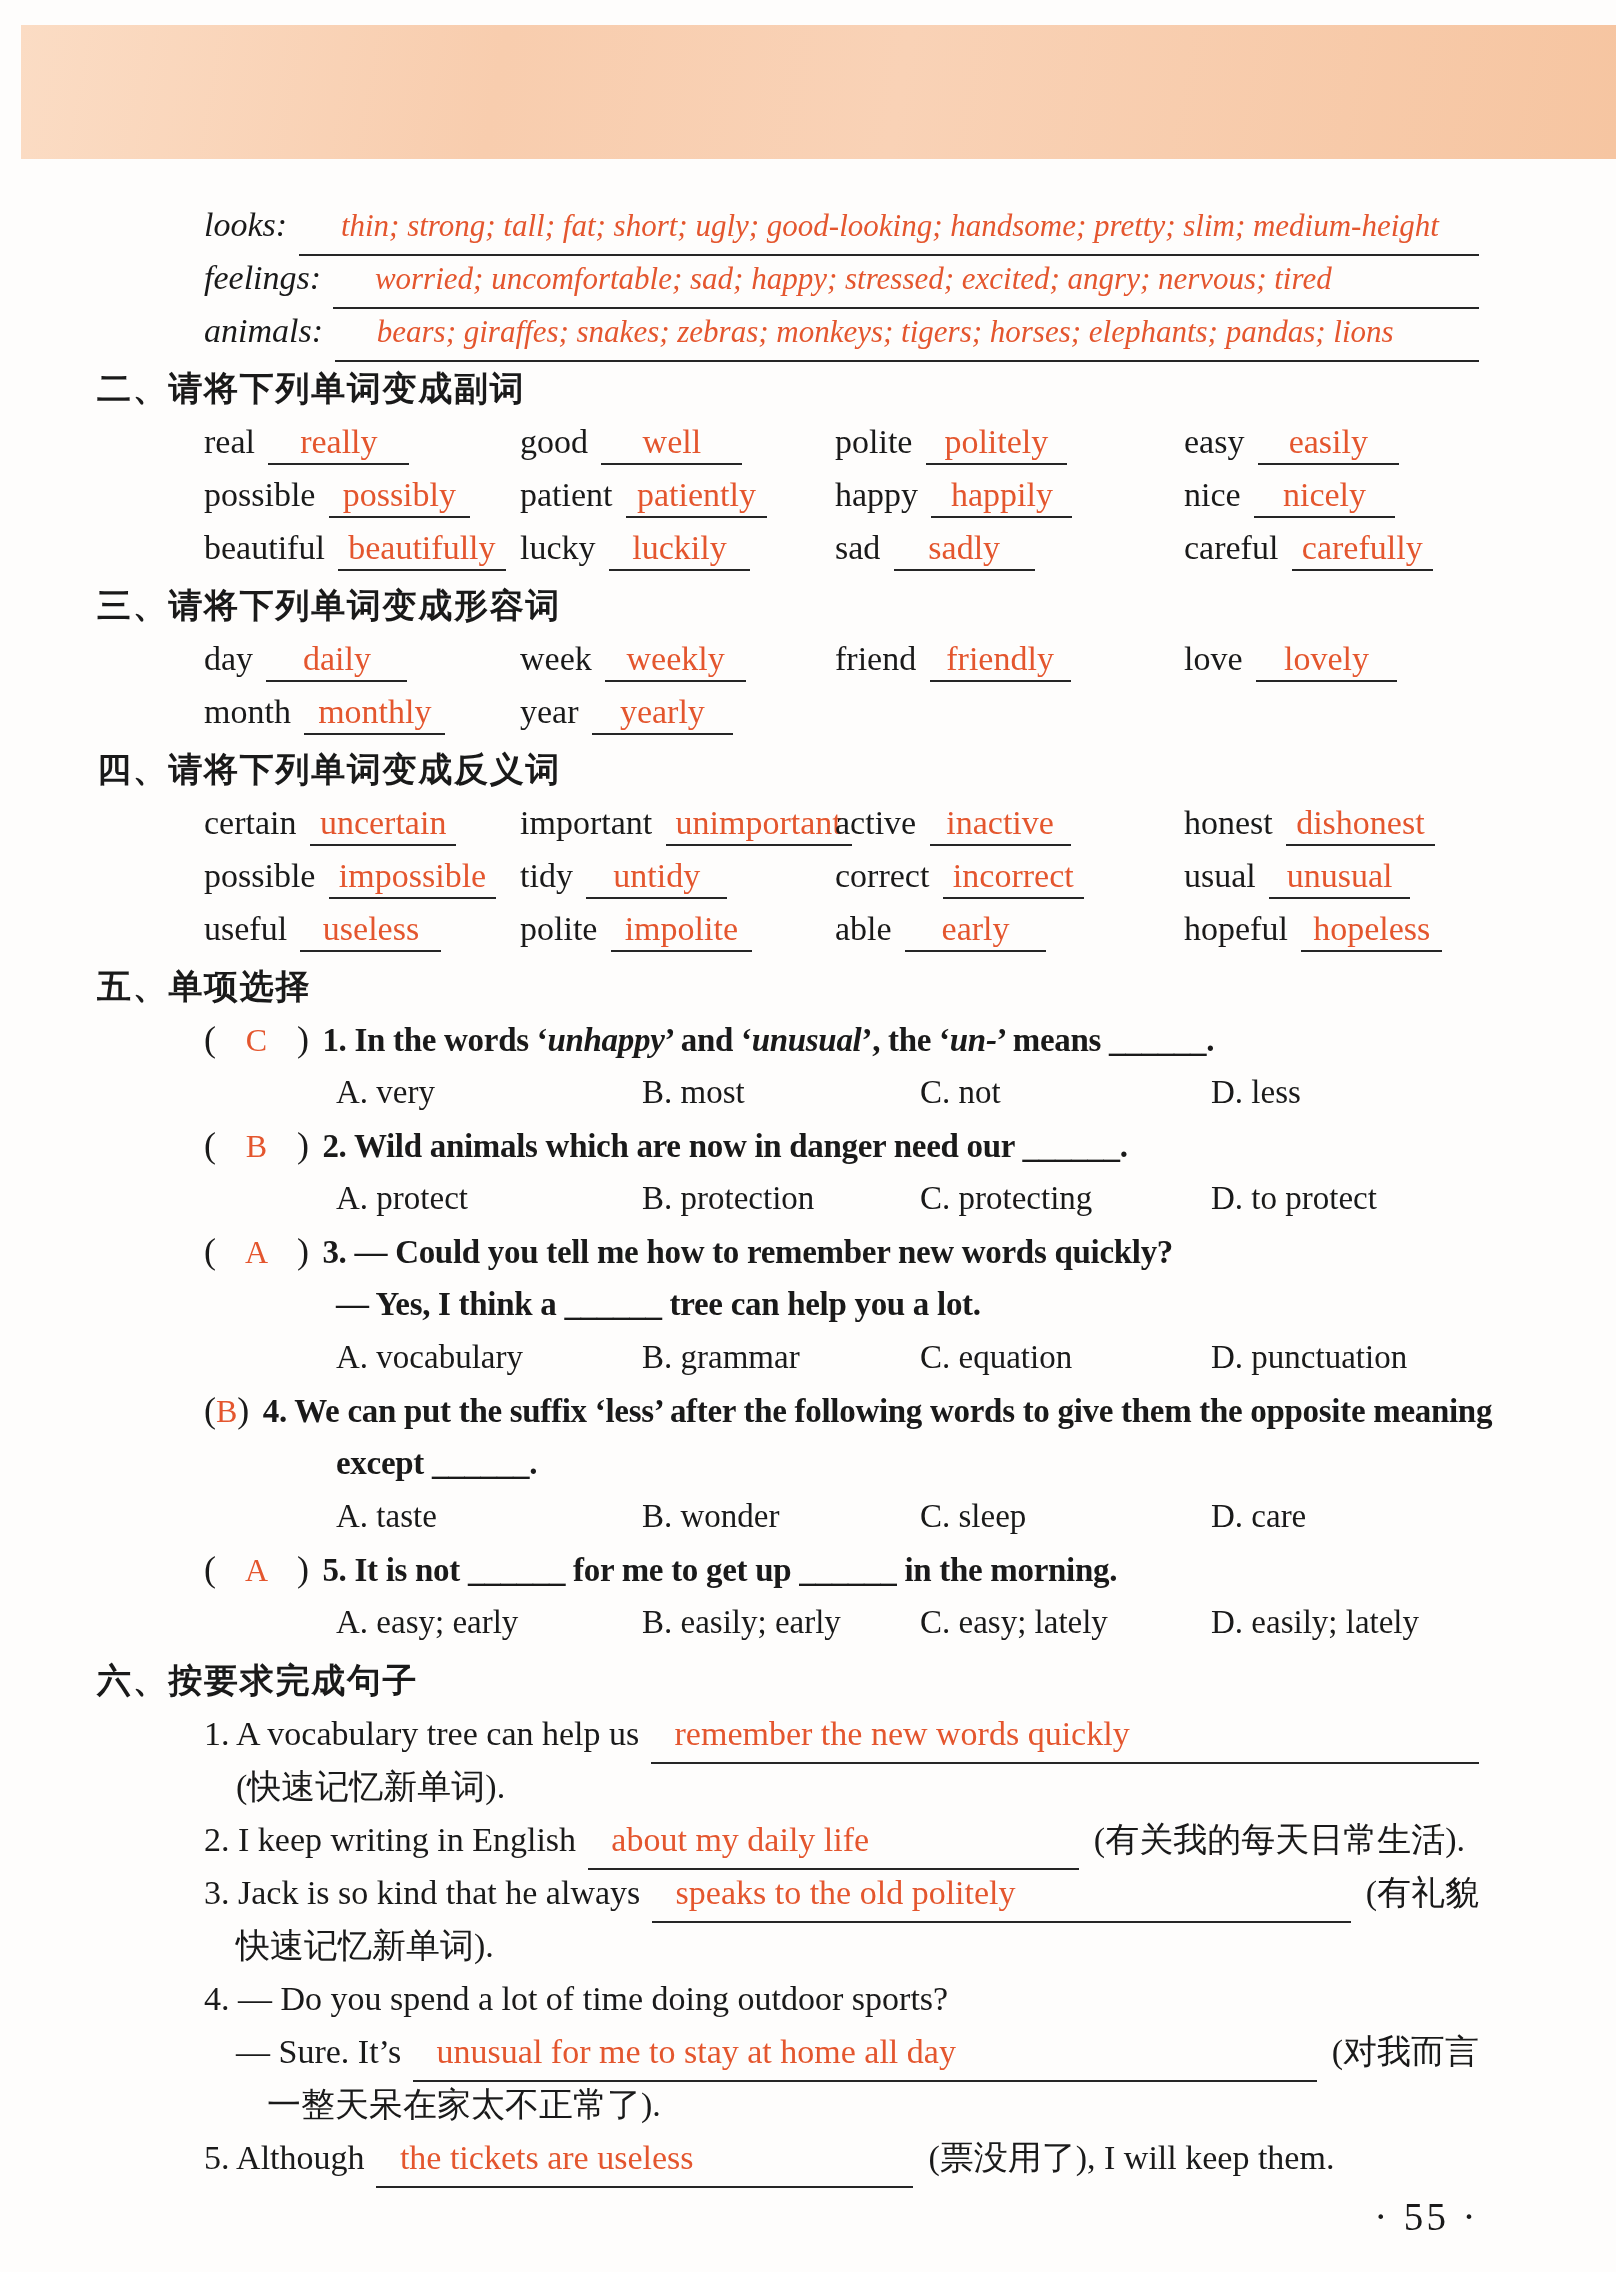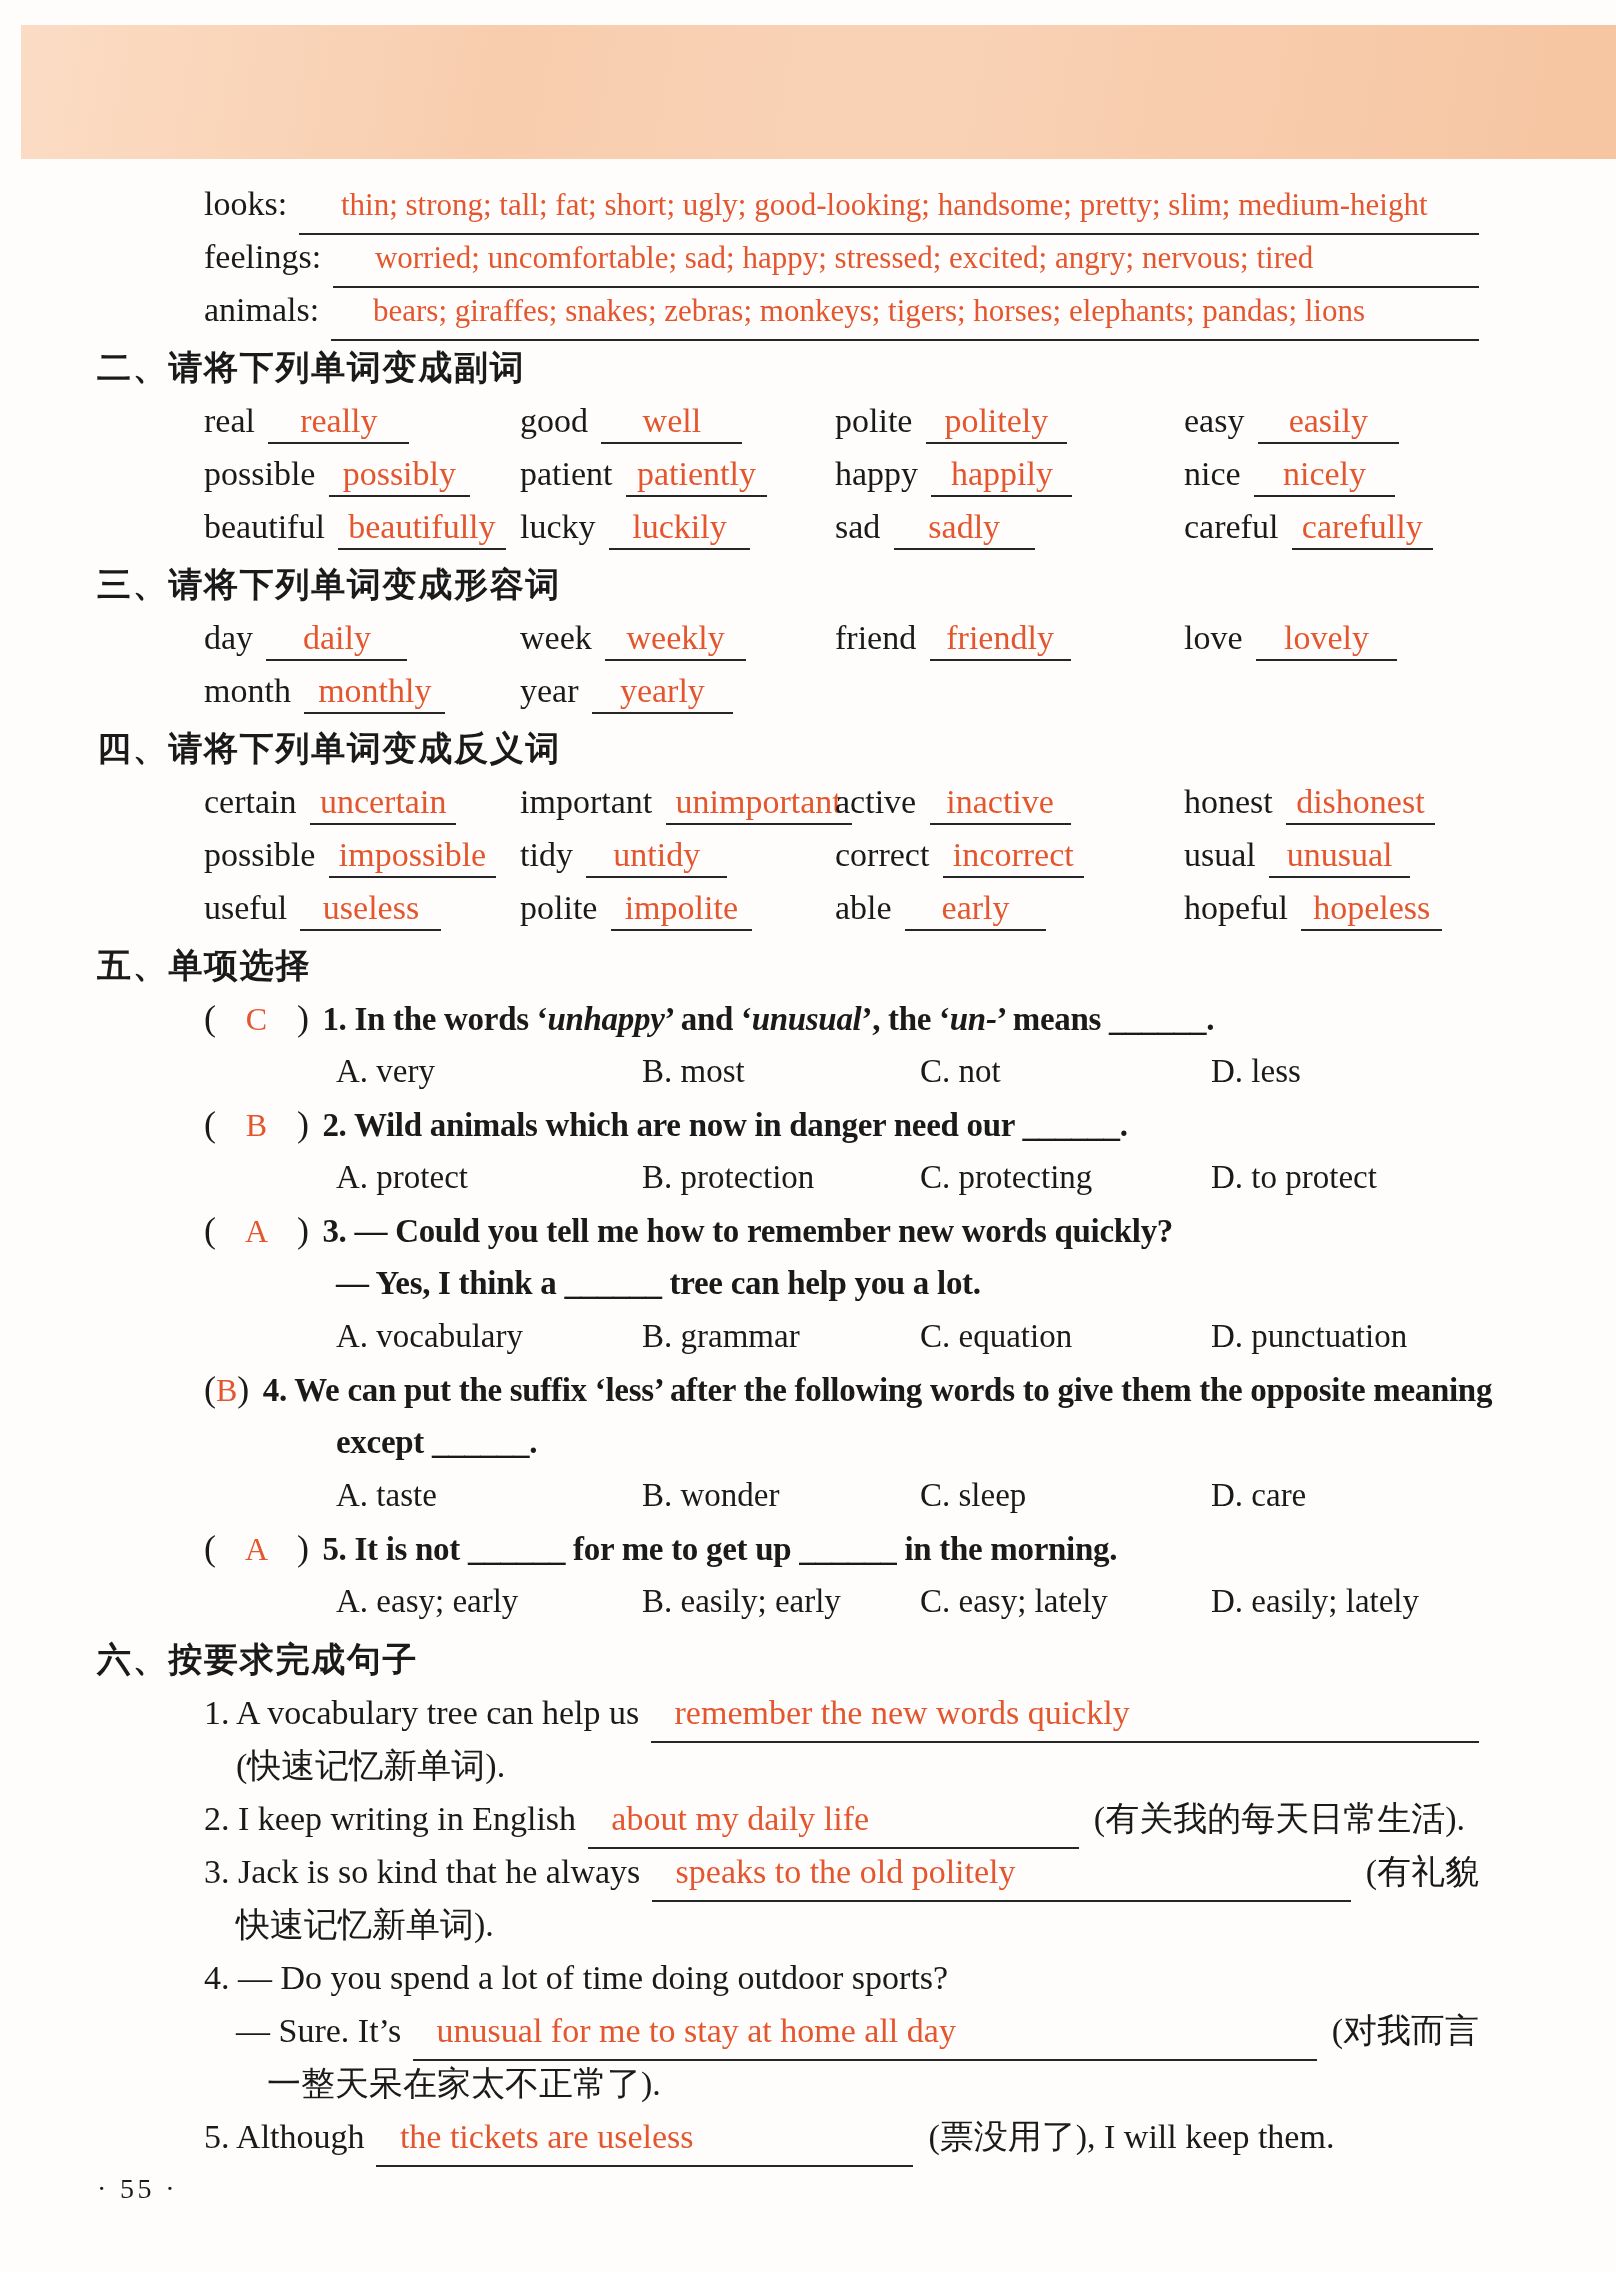--- a/index.html
+++ b/index.html
@@ -20,21 +20,21 @@
   .content { padding:0 137px 0 97px; }
   .line { display:flex; align-items:baseline; height:53px; line-height:53px; font-size:34px; white-space:nowrap; }
   .blank {
     border-bottom:2.5px solid #262626;
     color:#e4562e;
     padding:0 15px 1.7px 23.5px;
     white-space:nowrap;
   }
   .fill { flex:1 1 auto; min-width:0; }
   
-  .vocab { margin:18px 0 0 107px; }
+  .vocab { margin:39px 0 0 107px;font-style:italic; }
   .vlabel { margin-right:11.8px; }
   .vfill { font-size:31px; padding-left:42px; }
   
   .cn-h {
     height:53px; line-height:53px; margin-top:5px;
     font-size:34px; font-weight:700; letter-spacing:1.7px;
     font-family:"Liberation Sans","DejaVu Sans",sans-serif;
   }
   
   .wgrid { margin-left:107px; display:grid; grid-template-columns:316px 315px 349px 1fr; }
@@ -55,21 +55,21 @@
   .mc-opts { margin-left:132px; display:grid; grid-template-columns:306px 278px 291px 1fr; font-size:33px; }
   
   .s6item { margin-left:107px; }
   .iline .pre { margin-right:11.8px; }
   .ind1 { margin-left:32px; }
   .ind2 { margin-left:63px; }
   .post { margin-left:15px; }
   .w585 { width:491px; }
   .w640 { width:537px; }
   
-  .pageno { text-align:left; margin-top:10px; font-size:28px; letter-spacing:3.4px; }
+  .pageno { text-align:right; margin-top:10px; font-size:39px; letter-spacing:3.4px; }
 </style>
 </head>
 <body>
 
 <div class="banner"></div>
 
 <div class="content">
 
   <section class="vocab">
     <div class="line">

